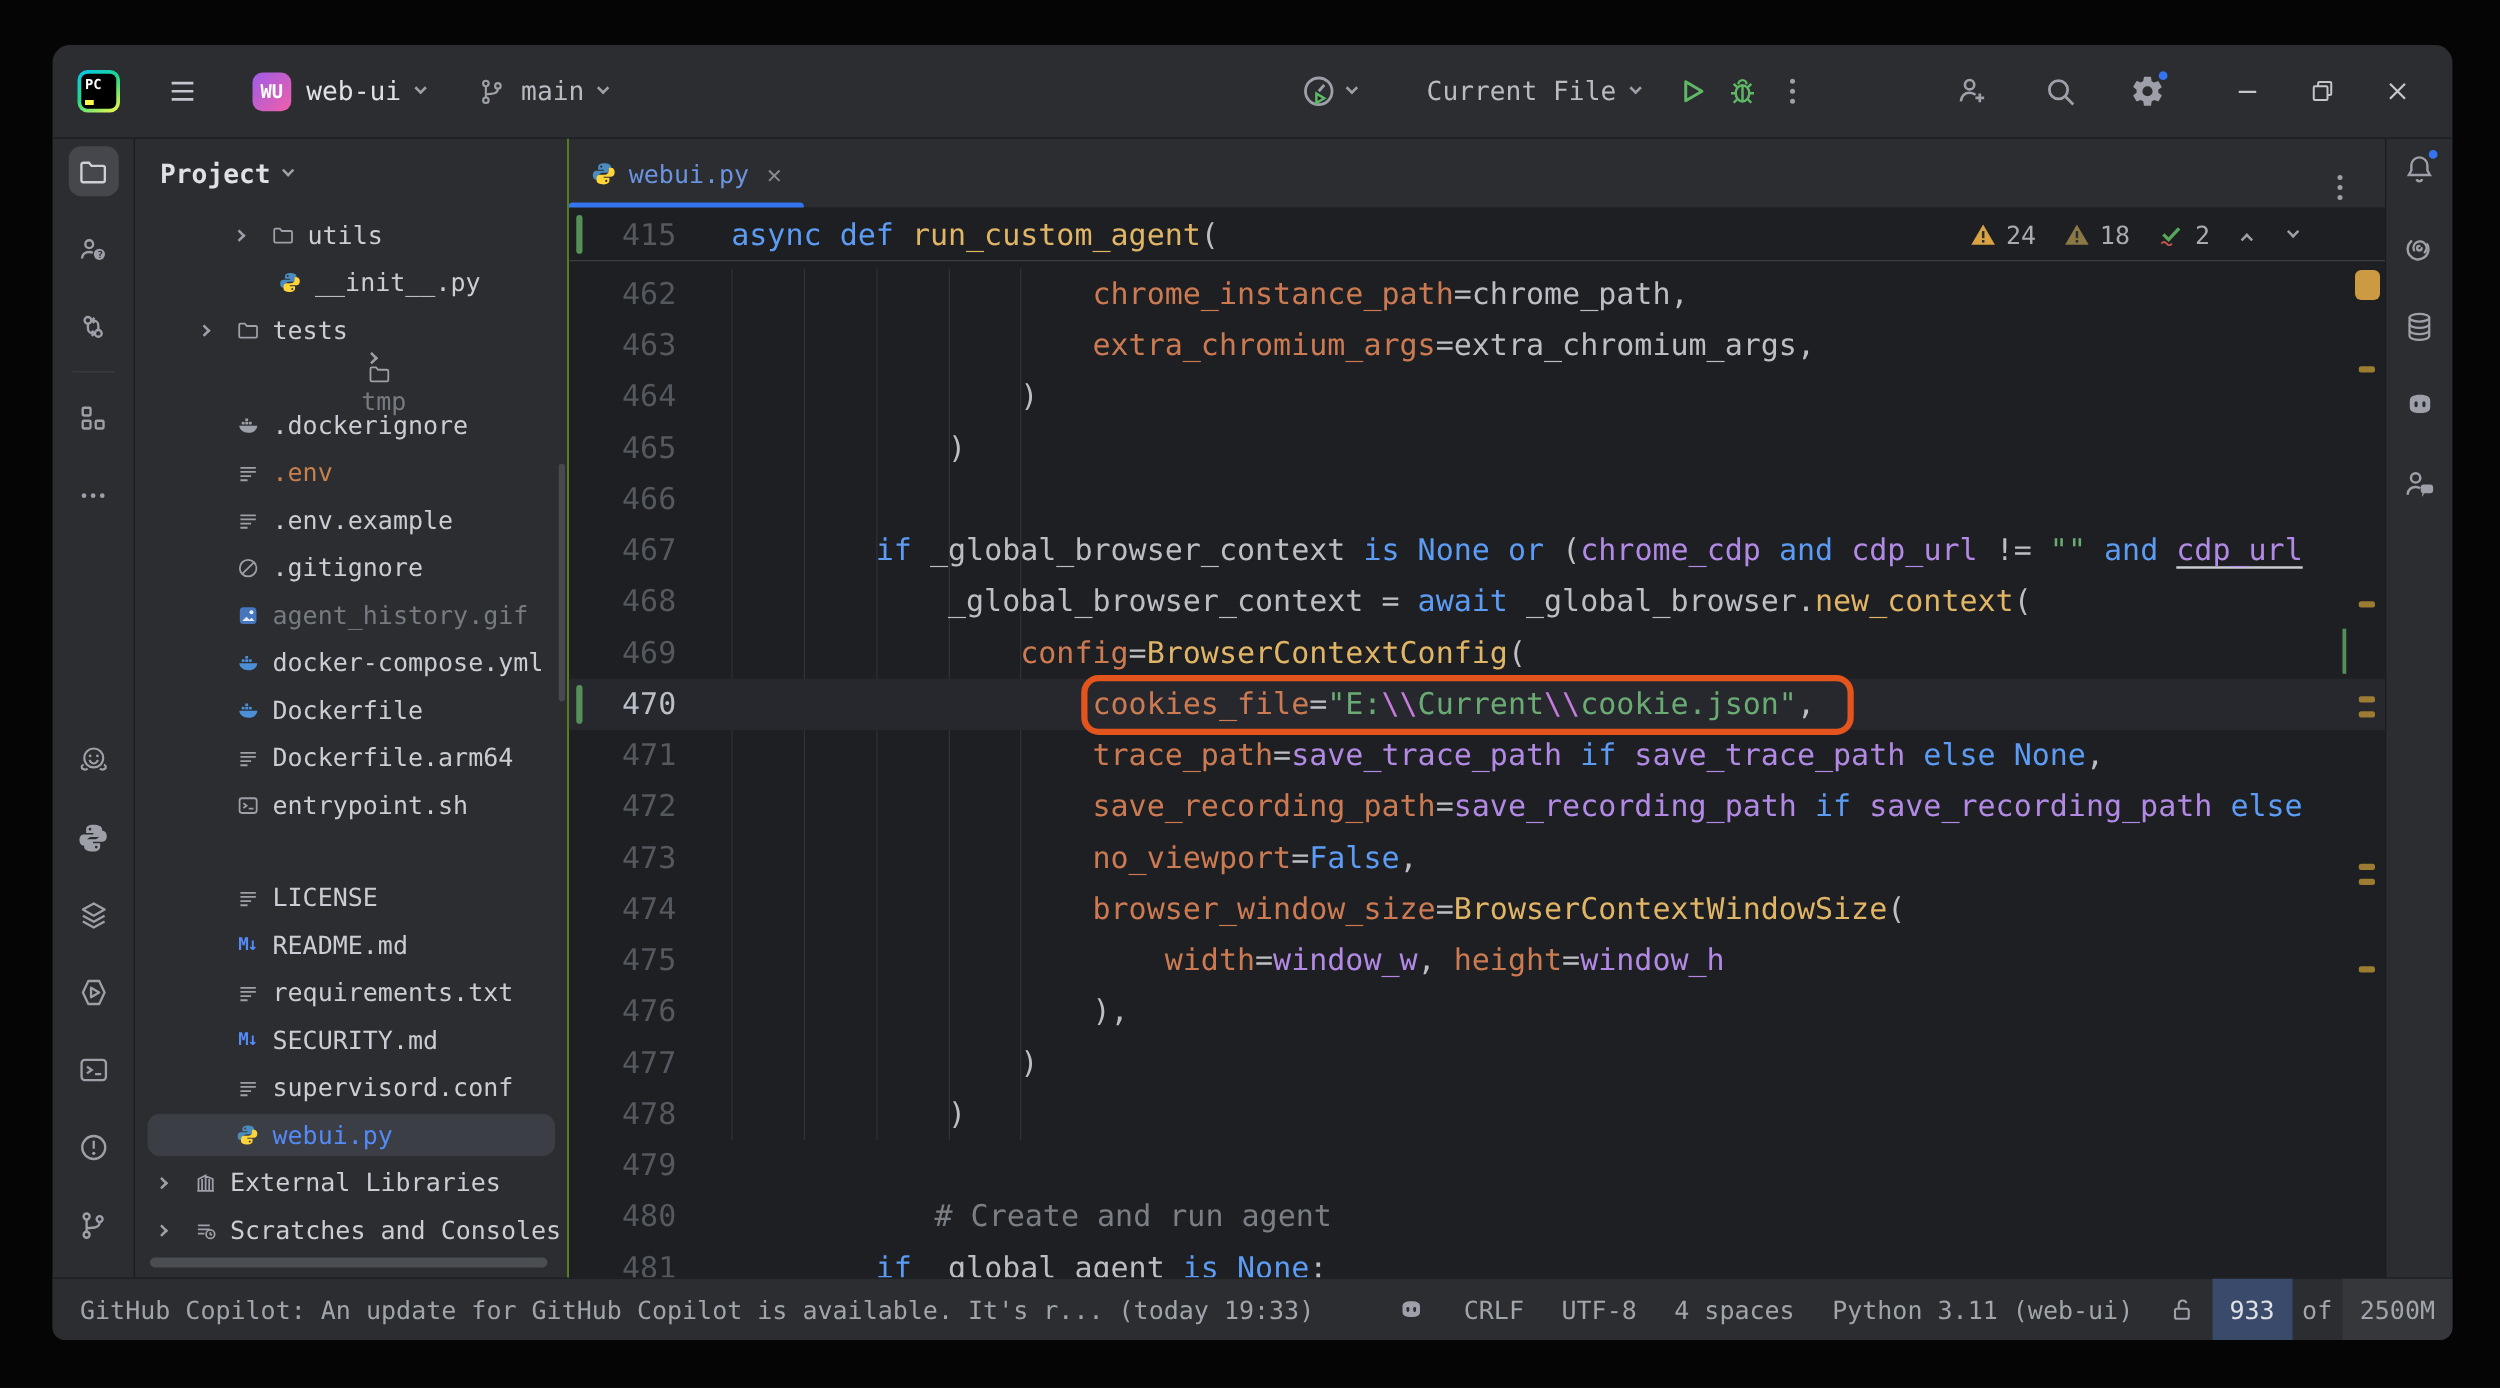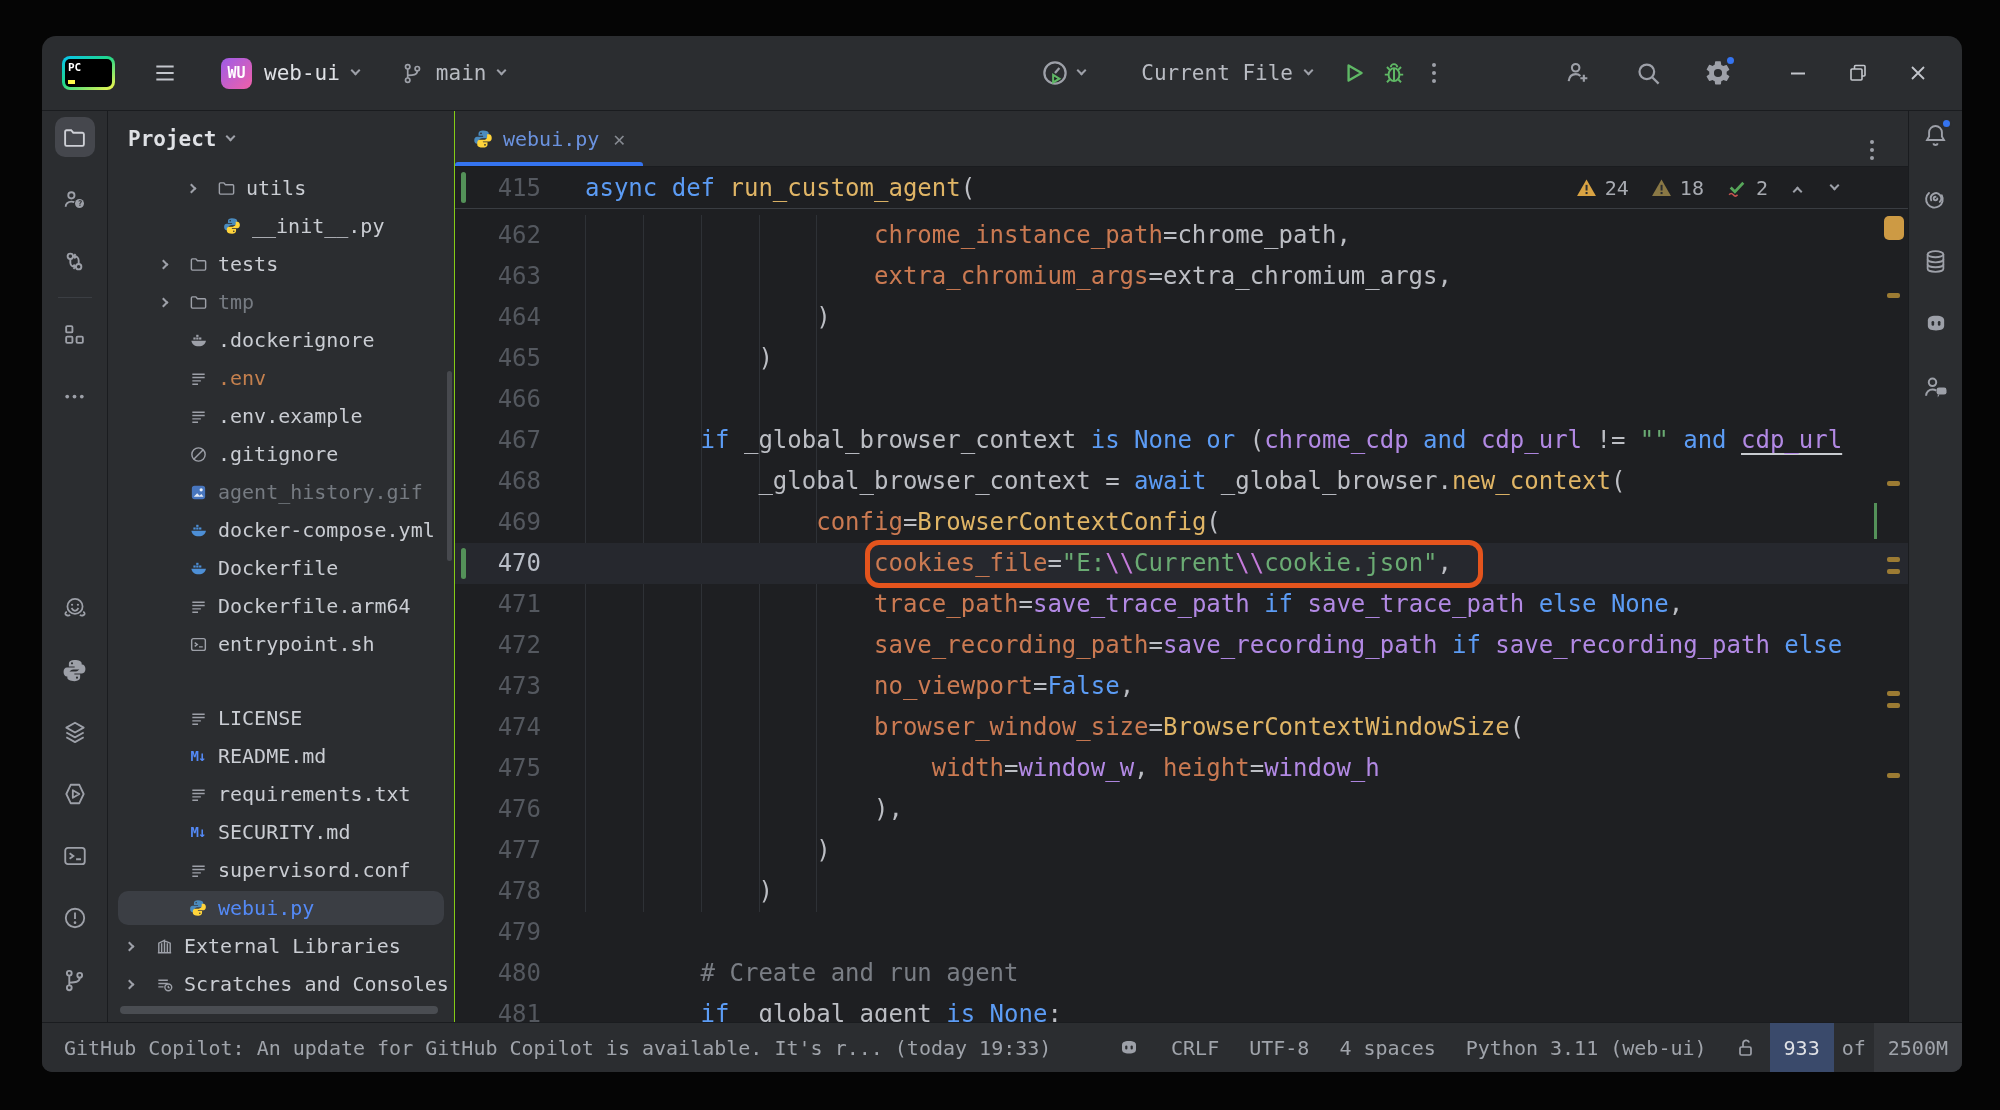--- a/index.html
+++ b/index.html
@@ -3,21 +3,21 @@
 <meta charset="utf-8">
 <style>
   html,body{margin:0;padding:0;background:#050505;width:2000px;height:1110px;overflow:hidden;
     font-family:"DejaVu Sans Mono","Liberation Mono",monospace;}
   *{box-sizing:border-box;}
   .window{position:absolute;left:42px;top:36px;width:1920px;height:1036px;background:#2B2D30;
     border-radius:14px 14px 10px 10px;overflow:hidden;color:#CED0D6;}
   
   .titlebar{height:74px;display:flex;align-items:center;padding:0 24px 0 20px;}
   .tb-left{display:flex;align-items:center;}
-  .logo{width:53px;height:34px;border-radius:8px;background:linear-gradient(150deg,#07C3F2 0%,#21D789 45%,#FCF84A 100%);
+  .logo{width:34px;height:34px;border-radius:8px;background:linear-gradient(150deg,#07C3F2 0%,#21D789 45%,#FCF84A 100%);
     padding:3px;}
   .logo .inner{width:100%;height:100%;background:#000;border-radius:5px;position:relative;}
   .logo .pc{position:absolute;left:3px;top:2px;color:#fff;font-size:11px;font-weight:bold;}
   .logo .yb{position:absolute;left:3px;bottom:3px;width:7px;height:4px;background:#FCF84A;}
   .hamburger{margin-left:30px;}
   .wu{width:31px;height:31px;border-radius:8px;background:linear-gradient(135deg,#9D5CE8,#F060A8);
     color:#fff;font-size:15px;font-weight:bold;display:flex;align-items:center;justify-content:center;margin-left:36px;}
   .tb-text{font-size:21px;color:#DFE1E5;margin-left:12px;}
   .tb-text.dim{color:#B8BBC2;}
   .widget{display:flex;align-items:center;cursor:default;}
@@ -69,21 +69,21 @@
   .lnum.cur{color:#B9BEC7;}
   .gbar{position:absolute;left:6px;top:5px;width:5px;height:31px;background:#549159;border-radius:3px;}
   .cline{position:absolute;left:130px;top:0;margin:0;font-size:24px;line-height:41px;white-space:pre;
     font-family:"DejaVu Sans Mono","Liberation Mono",monospace;}
   .sticky .cline{line-height:42px;} .sticky .lnum{line-height:42px;}
   .code-area{position:absolute;top:98px;left:0;right:0;bottom:0;padding-top:6px;overflow:hidden;}
   .code-row{position:relative;height:41px;}
   .code-row.current{background:#26282E;}
   .guide{position:absolute;top:6px;width:1px;height:697px;background:#2E3136;}
   .tk-p{color:#BCBEC4;} .tk-kw{color:#5C9CF5;} .tk-arg{color:#CB7A52;} .tk-var{color:#B289E4;}
-  .tk-fn{color:#E0B566;} .tk-str{color:#6AAB73;} .tk-esc{color:#C57BDB;} .tk-com{color:#7A7E85;}
+  .tk-fn{color:#E0B566;} .tk-str{color:#6AAB73;} .tk-esc{color:#C57BDB;} .tk-com{color:#7A7E85;margin-left:47px;}
   .tk-varu{color:#B289E4;text-decoration:underline;text-decoration-color:#C8CBD0;text-decoration-thickness:2px;text-underline-offset:5px;}
   .annot{position:absolute;left:410px;top:331px;width:618px;height:48px;border:5px solid #E4541D;border-radius:14px;z-index:5;}
   .inspections{position:absolute;right:70px;top:0;height:42px;display:flex;align-items:center;gap:8px;font-size:20px;color:#A8ABB2;}
   .insp-gap{width:6px;}
   .stripe-mark{position:absolute;border-radius:2px;background:#9C7B33;width:13px;height:5px;right:8px;}
   .stripe-block{position:absolute;right:4px;top:105px;width:20px;height:24px;border-radius:5px;background:#CD9A44;}
   .stripe-green{position:absolute;right:31px;top:392px;width:3px;height:36px;background:#549159;}
   
   .rstripe{width:54px;border-left:1px solid #1A1C1F;display:flex;flex-direction:column;align-items:center;padding-top:4px;flex:none;}
   .rs-btn{width:40px;height:40px;border-radius:10px;display:flex;align-items:center;justify-content:center;margin-bottom:23px;position:relative;}
@@ -334,21 +334,21 @@
             <span class="chev-slot">
               <span class="cv sm right"></span>
             </span>
             <span class="ticon">
               <svg width="19" height="19" viewBox="0 0 20 20" fill="none" stroke="#9DA0A8" stroke-width="1.5">
                 <path d="M2.5 5.2c0-.6.5-1.1 1.1-1.1h3.6l1.7 2h7.5c.6 0 1.1.5 1.1 1.1v7.6c0 .6-.5 1.1-1.1 1.1H3.6c-.6 0-1.1-.5-1.1-1.1z"></path>
               </svg>
             </span>
             <span class="tlabel ">tests</span>
           </div>
-          <div class="tree-row" style="padding-left: 52px;">
+          <div class="tree-row" style="padding-left: 52px; flex-direction: column;">
             <span class="chev-slot">
               <span class="cv sm right"></span>
             </span>
             <span class="ticon">
               <svg width="19" height="19" viewBox="0 0 20 20" fill="none" stroke="#9DA0A8" stroke-width="1.5">
                 <path d="M2.5 5.2c0-.6.5-1.1 1.1-1.1h3.6l1.7 2h7.5c.6 0 1.1.5 1.1 1.1v7.6c0 .6-.5 1.1-1.1 1.1H3.6c-.6 0-1.1-.5-1.1-1.1z"></path>
               </svg>
             </span>
             <span class="tlabel t-dim">tmp</span>
           </div>

